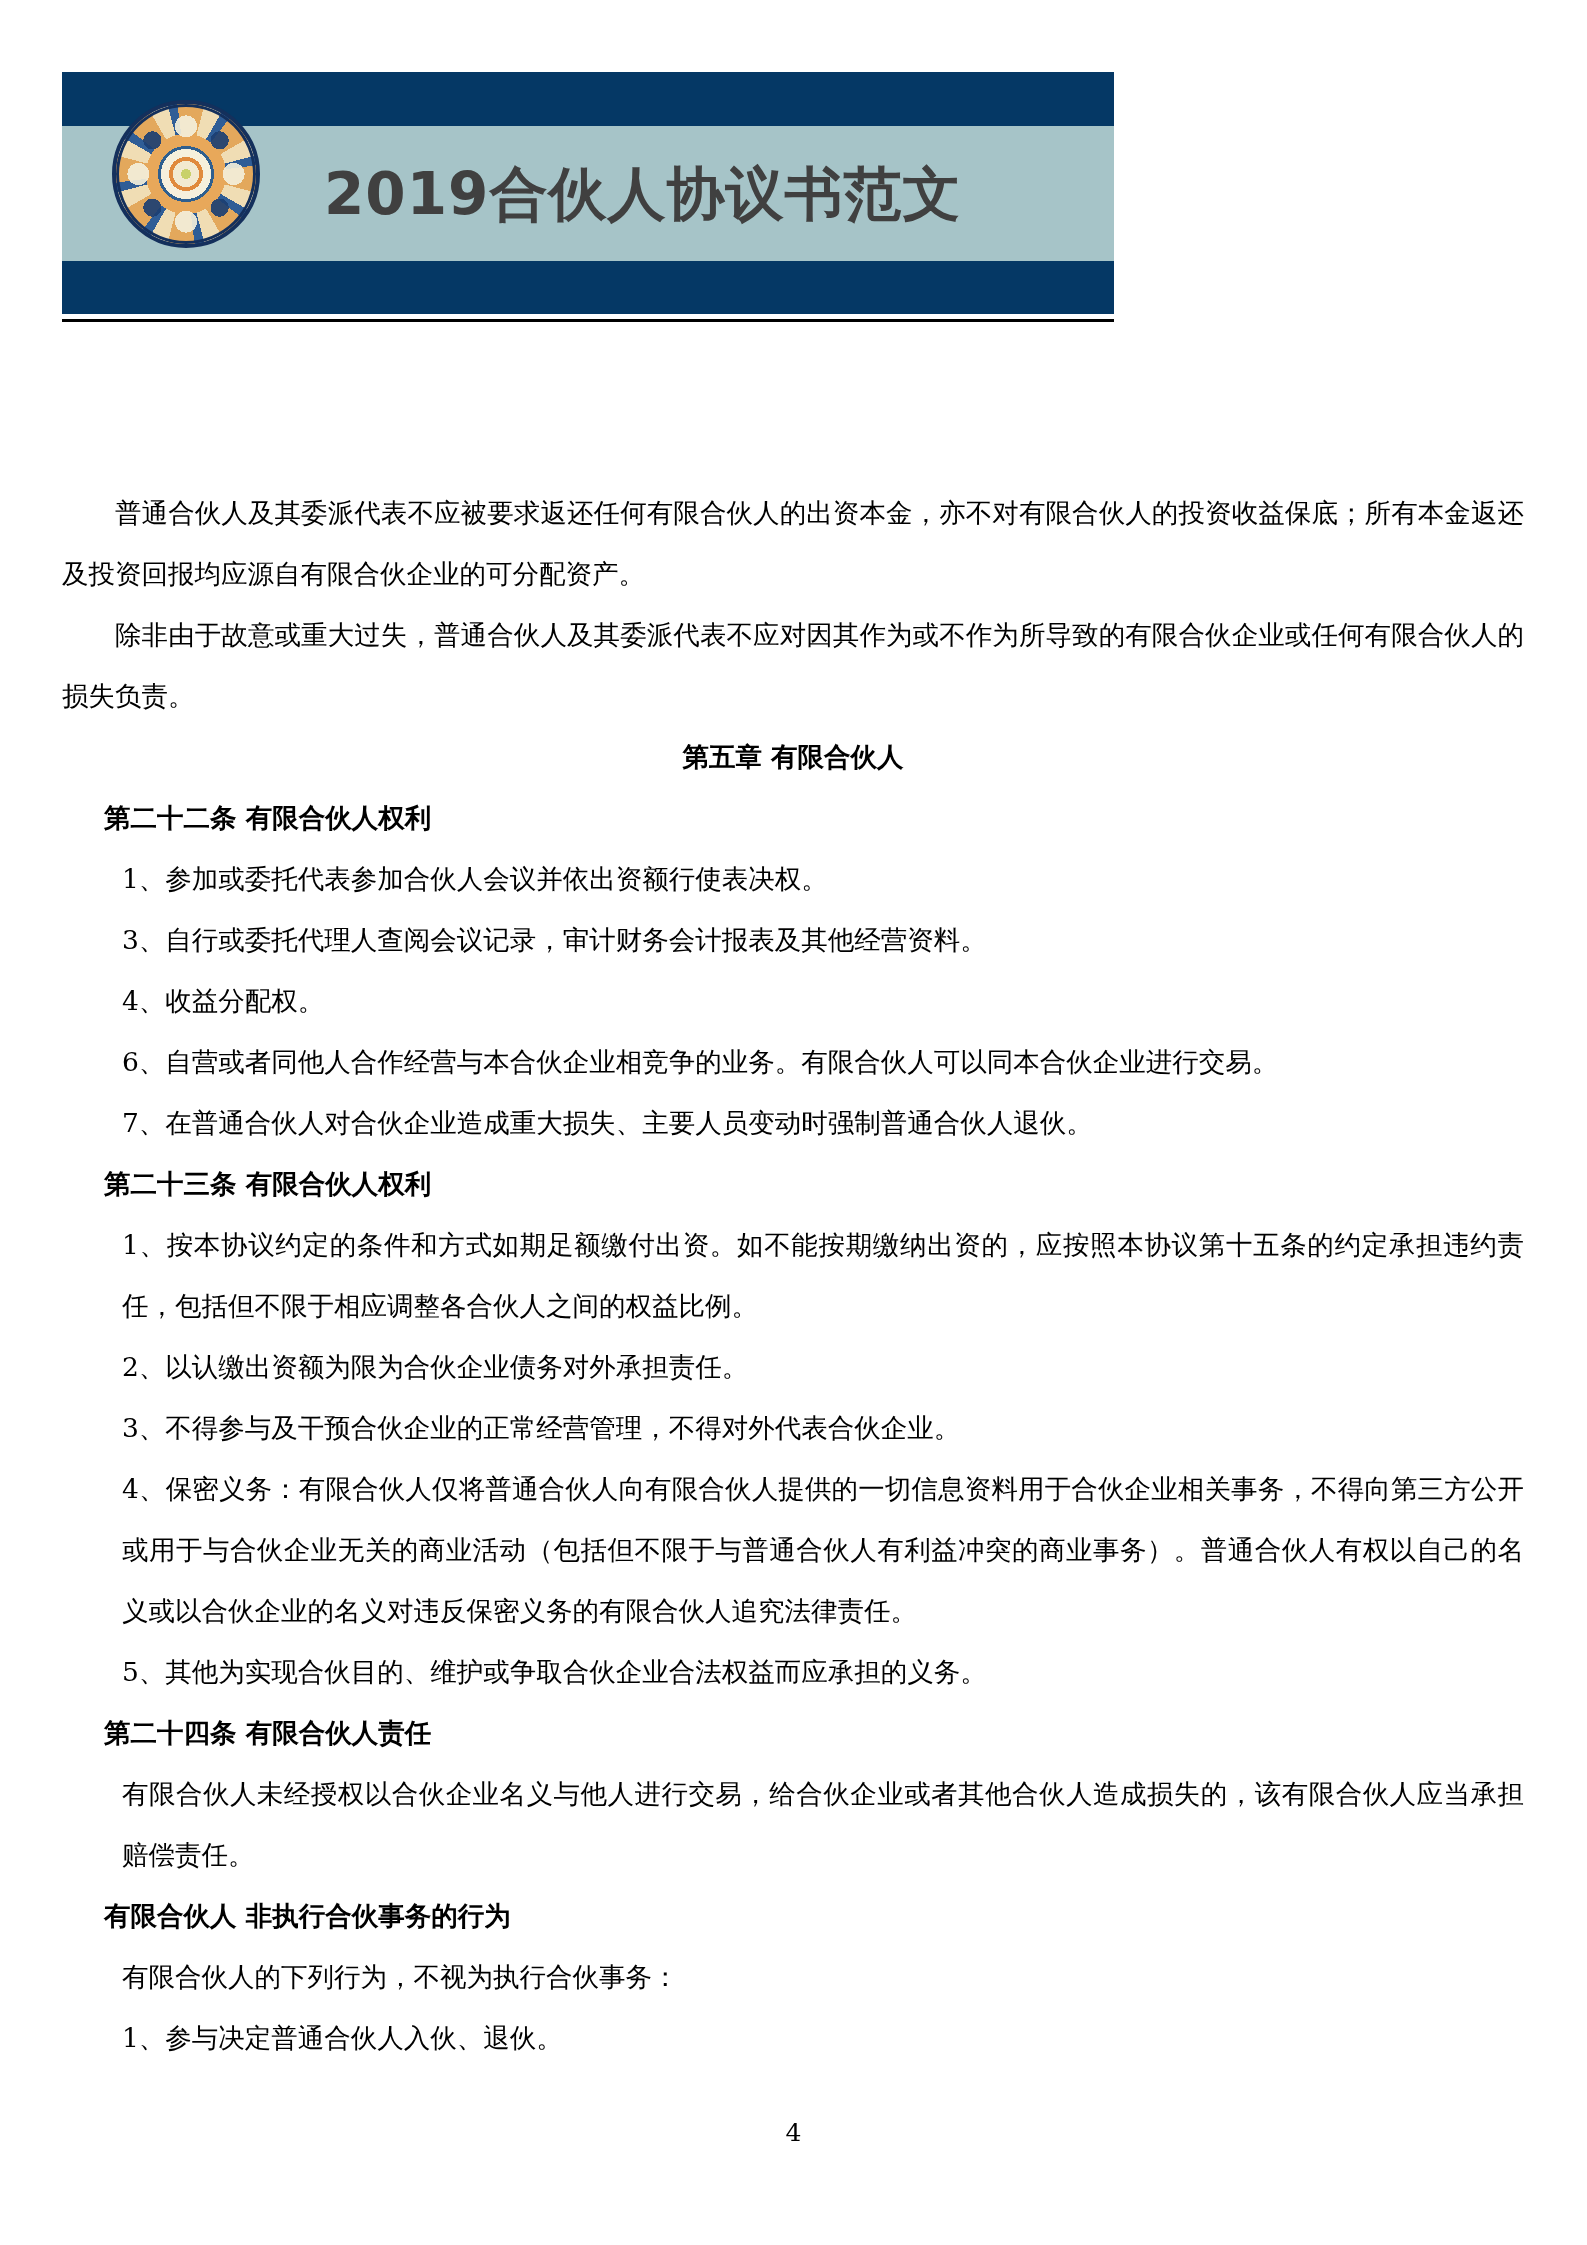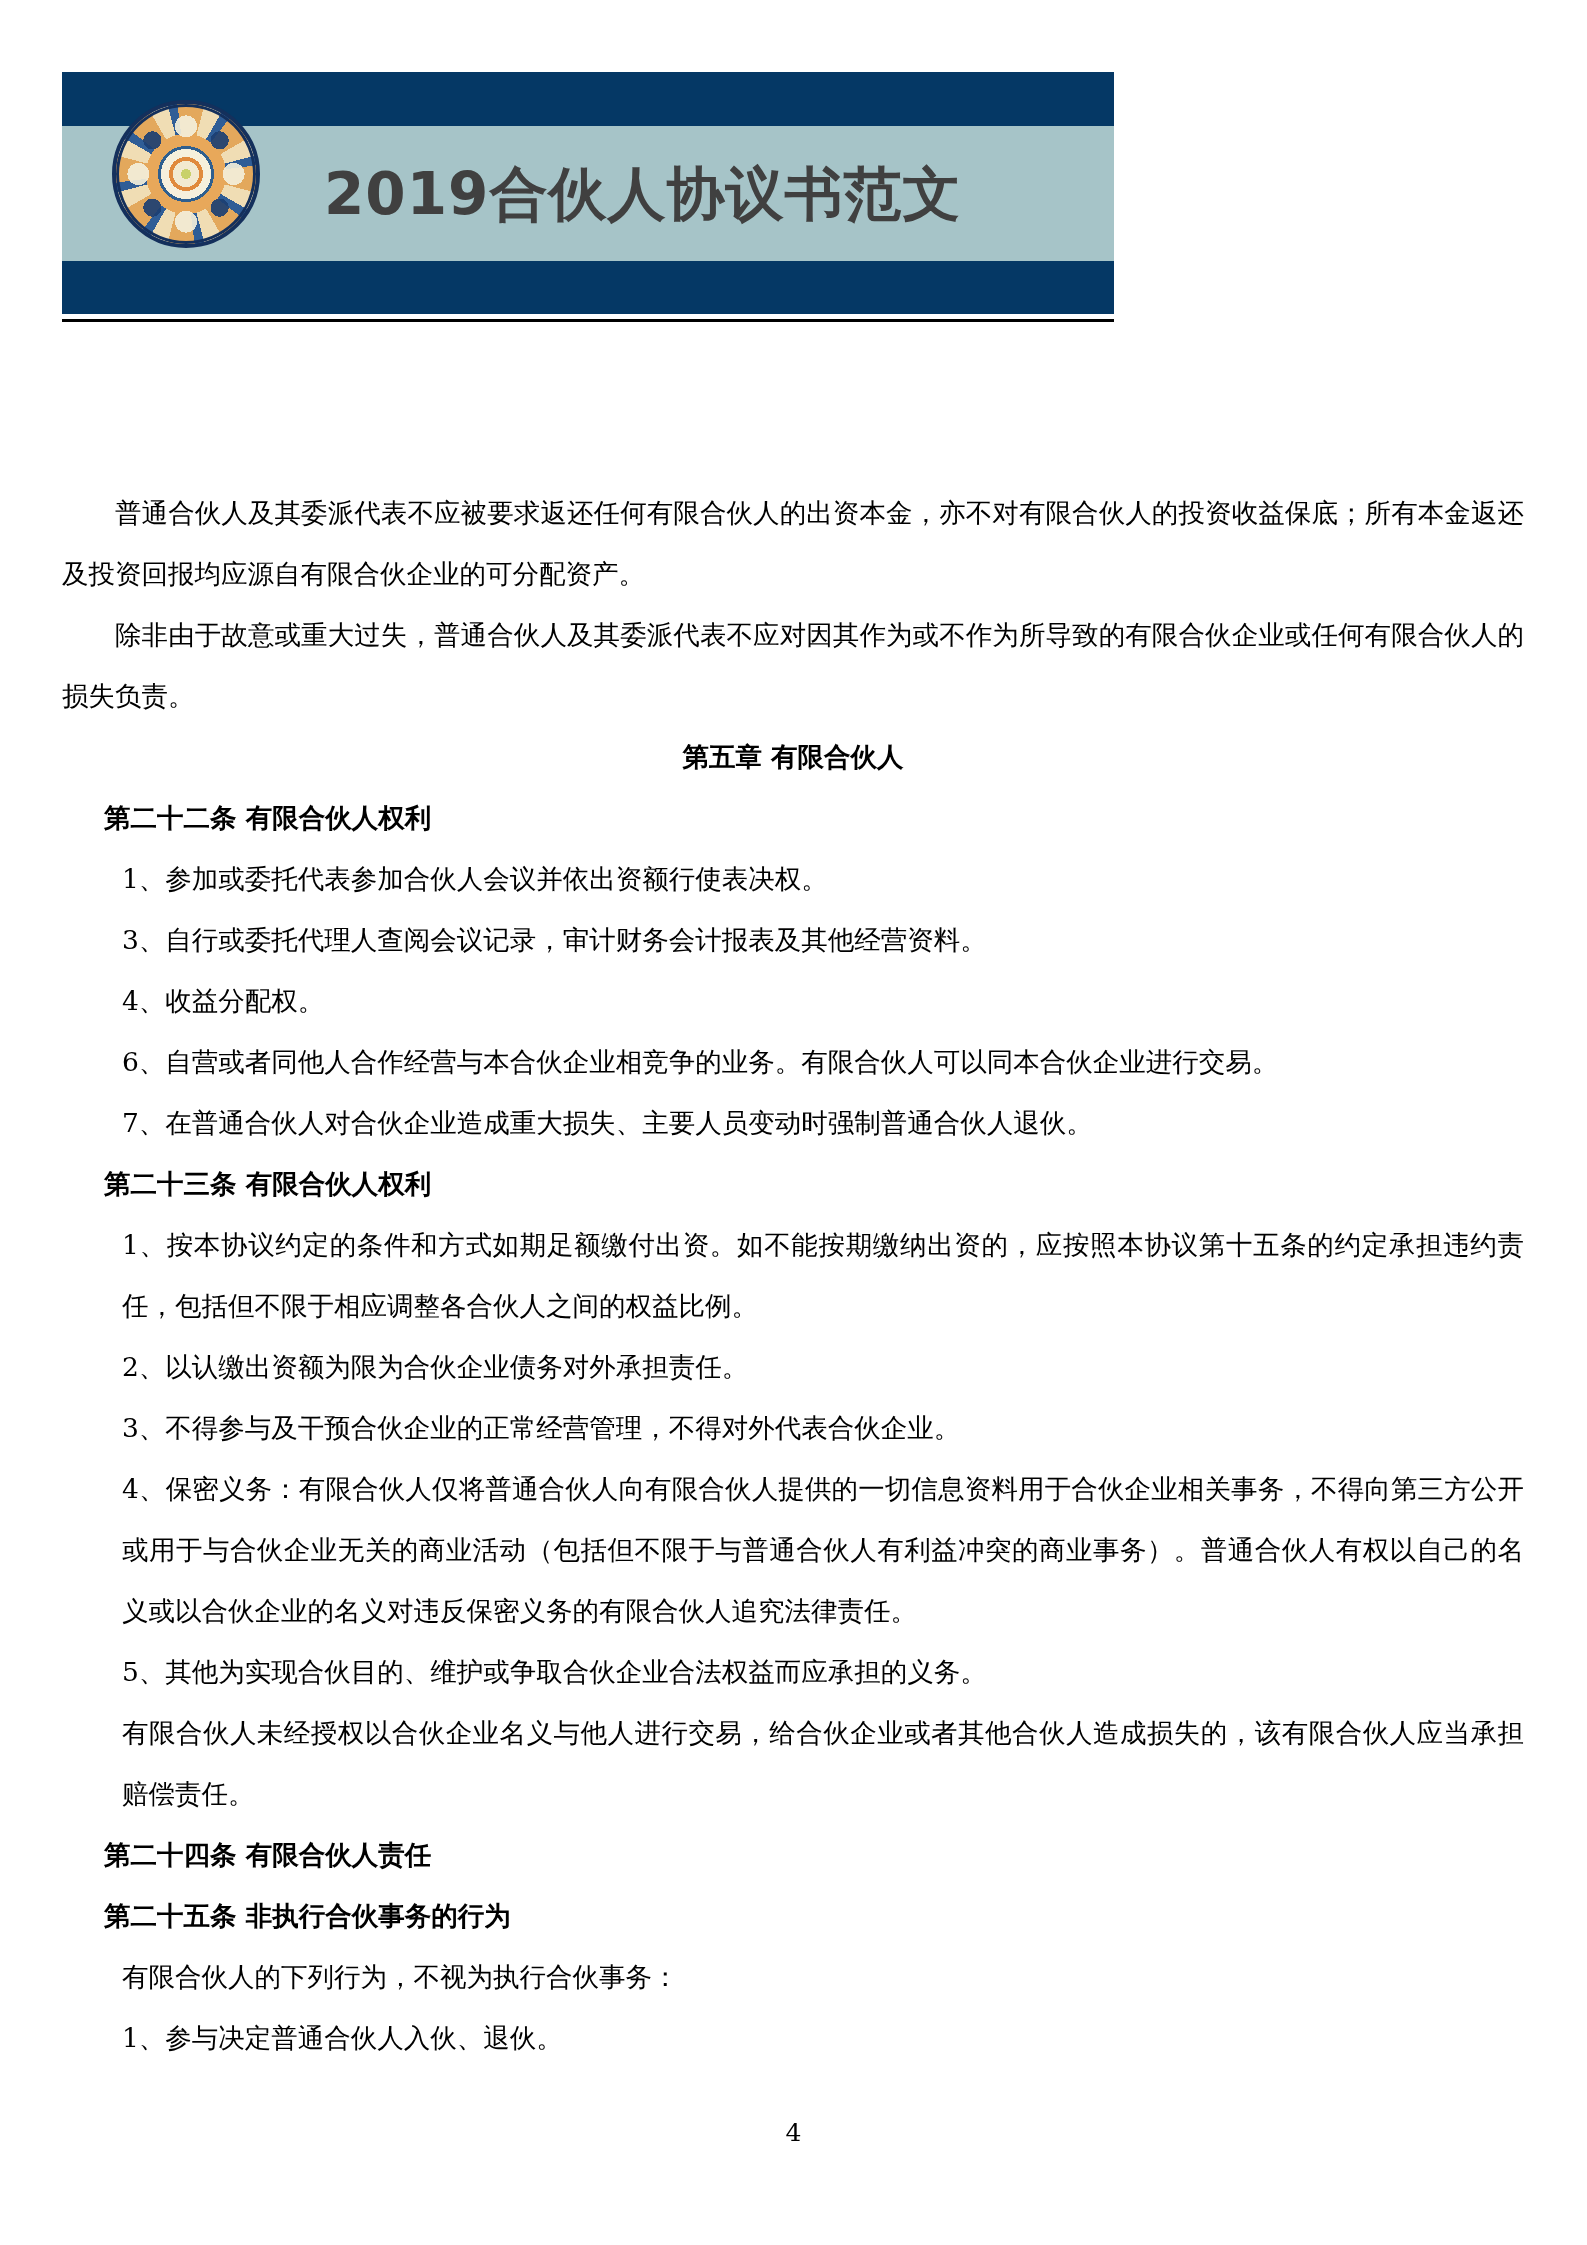--- a/index.html
+++ b/index.html
@@ -199,24 +199,24 @@
     <p class="para item">6、自营或者同他人合作经营与本合伙企业相竞争的业务。有限合伙人可以同本合伙企业进行交易。</p>
     <p class="para item">7、在普通合伙人对合伙企业造成重大损失、主要人员变动时强制普通合伙人退伙。</p>
 
     <p class="para heading">第二十三条  有限合伙人权利</p>
     <p class="para item">1、按本协议约定的条件和方式如期足额缴付出资。如不能按期缴纳出资的，应按照本协议第十五条的约定承担违约责任，包括但不限于相应调整各合伙人之间的权益比例。</p>
     <p class="para item">2、以认缴出资额为限为合伙企业债务对外承担责任。</p>
     <p class="para item">3、不得参与及干预合伙企业的正常经营管理，不得对外代表合伙企业。</p>
     <p class="para item">4、保密义务：有限合伙人仅将普通合伙人向有限合伙人提供的一切信息资料用于合伙企业相关事务，不得向第三方公开或用于与合伙企业无关的商业活动（包括但不限于与普通合伙人有利益冲突的商业事务）。普通合伙人有权以自己的名义或以合伙企业的名义对违反保密义务的有限合伙人追究法律责任。</p>
     <p class="para item">5、其他为实现合伙目的、维护或争取合伙企业合法权益而应承担的义务。</p>
 
+    <p class="para heading">第二十四条  有限合伙人责任</p>
     <p class="para item">有限合伙人未经授权以合伙企业名义与他人进行交易，给合伙企业或者其他合伙人造成损失的，该有限合伙人应当承担赔偿责任。</p>
-    <p class="para heading">第二十四条  有限合伙人责任</p>
-
-    <p class="para heading">第二十五条  非执行合伙事务的行为</p>
+
+    <p class="para heading">有限合伙人  非执行合伙事务的行为</p>
     <p class="para item">有限合伙人的下列行为，不视为执行合伙事务：</p>
     <p class="para item">1、参与决定普通合伙人入伙、退伙。</p>
 
   </div>
 
   <div class="page-number">4</div>
 
 </div>
 
 </body></html>

